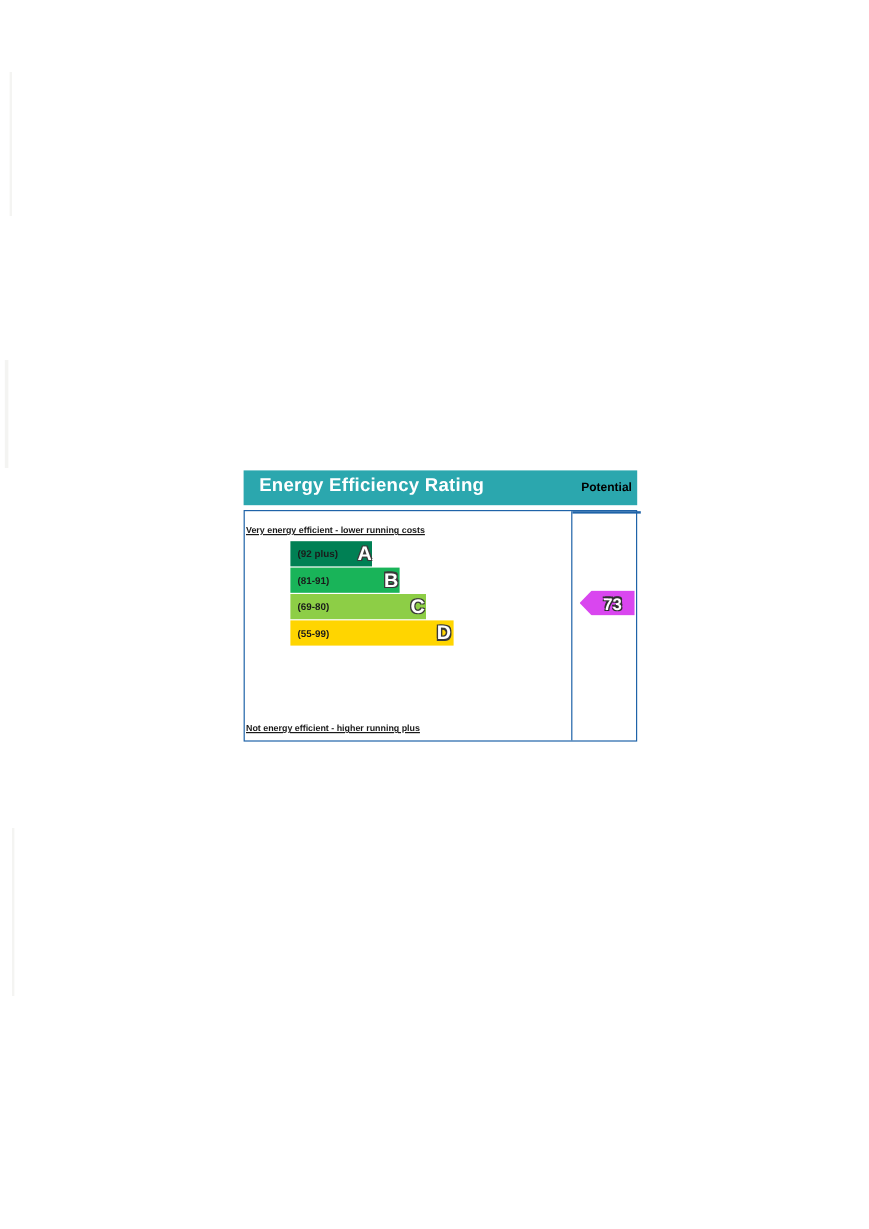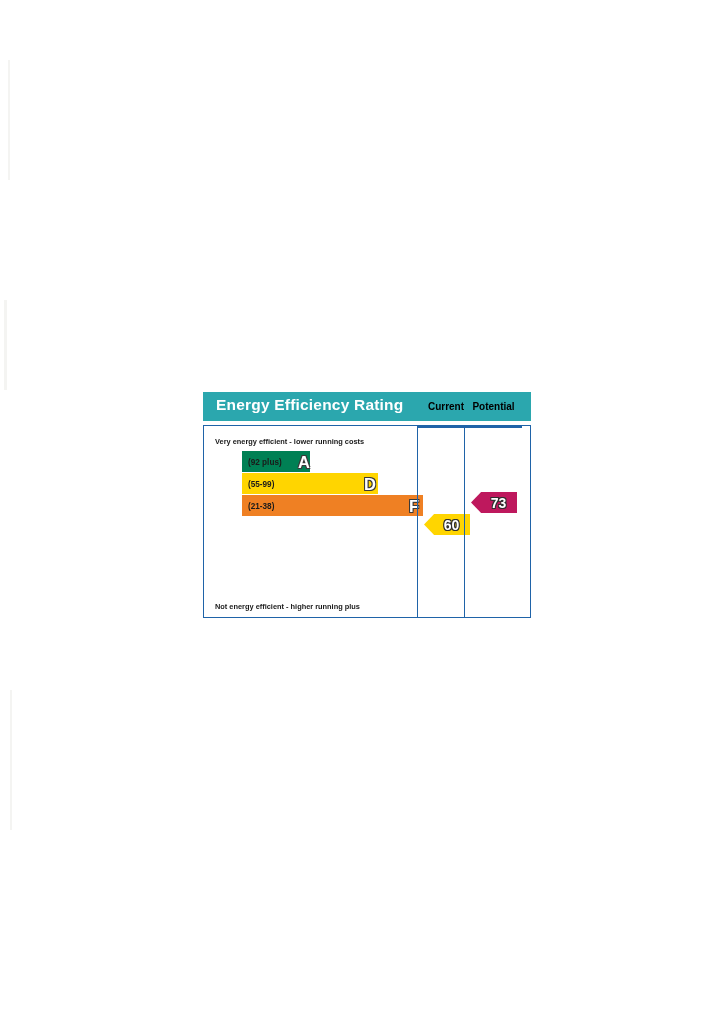--- a/index.html
+++ b/index.html
@@ -67,25 +67,26 @@
   .bars-panel {
     position: absolute;
     left: 0;
     top: 0;
     width: 213px;
     height: 100%;
   }
 
   .caption {
     position: absolute;
-    left: 11px;
+    left: 1px;
     font-size: 7.4px;
     font-weight: bold;
     color: #1a1a1a;
     white-space: nowrap;
+    text-decoration: underline;
   }
   .caption.top { top: 11px; }
   .caption.bottom { top: 176px; }
 
   .bars {
     position: absolute;
     left: 5px;
     top: 25px;
     width: 206px;
     padding-left: 33px;
@@ -122,21 +123,21 @@
 
   
   .col {
     position: absolute;
     top: 0;
     height: 100%;
     border-left: 1.5px solid #1f63a8;
     box-sizing: border-box;
   }
   .col-current   { left: 213px; width: 57px; }
-  .col-potential { left: 260px; width: 58px; }
+  .col-potential { left: 272px; width: 58px; }
 
   .col-head {
     position: absolute;
     left: 0;
     top: 0;
     width: 100%;
     height: 0;
   }
   .col-head-label {
     position: absolute;
@@ -202,48 +203,44 @@
     <div class="bars-panel">
       <div class="caption top">Very energy efficient - lower running costs</div>
 
       <div class="bars">
         <div class="bar">
           <div class="bar-fill" style="position:absolute;left:0;top:0;height:100%;width:33%;background:#008054;"></div>
           <span class="range">(92 plus)</span>
           <span class="letter" style="right:auto;left:56px;">A</span>
         </div>
         <div class="bar">
+          <div class="bar-fill" style="position:absolute;left:0;top:0;height:100%;width:44%;background:#19b459;"></div>
+          <span class="range">(81-91)</span>
+          <span class="letter" style="right:auto;left:78px;">B</span>
+        </div>
+        <div class="bar">
+          <div class="bar-fill" style="position:absolute;left:0;top:0;height:100%;width:55%;background:#8dce46;"></div>
+          <span class="range">(69-80)</span>
+          <span class="letter" style="right:auto;left:100px;">C</span>
+        </div>
+        <div class="bar">
           <div class="bar-fill" style="position:absolute;left:0;top:0;height:100%;width:66%;background:#ffd500;"></div>
           <span class="range">(55-99)</span>
           <span class="letter" style="right:auto;left:122px;">D</span>
         </div>
-        <div class="bar">
-          <div class="bar-fill" style="position:absolute;left:0;top:0;height:100%;width:88%;background:#ef8023;"></div>
-          <span class="range">(21-38)</span>
-          <span class="letter" style="right:auto;left:167px;">F</span>
-        </div>
       </div>
 
       <div class="caption bottom">Not energy efficient - higher running plus</div>
     </div>
 
-    <div class="col col-current">
-      <div class="col-head">
-        <span class="col-head-label">Current</span>
-      </div>
-      <div class="col-sep"></div>
-      <div class="rating-arrow" style="top:88px;background:#ffd500;">
-        <span class="val">60</span>
-      </div>
-    </div>
 
     <div class="col col-potential">
       <div class="col-head">
         <span class="col-head-label">Potential</span>
       </div>
       <div class="col-sep"></div>
-      <div class="rating-arrow" style="top:66px;background:#be185d;">
+      <div class="rating-arrow" style="top:66px;background:#d946ef;">
         <span class="val">73</span>
       </div>
     </div>
 
   </div>
 </div>
 
 </body></html>

